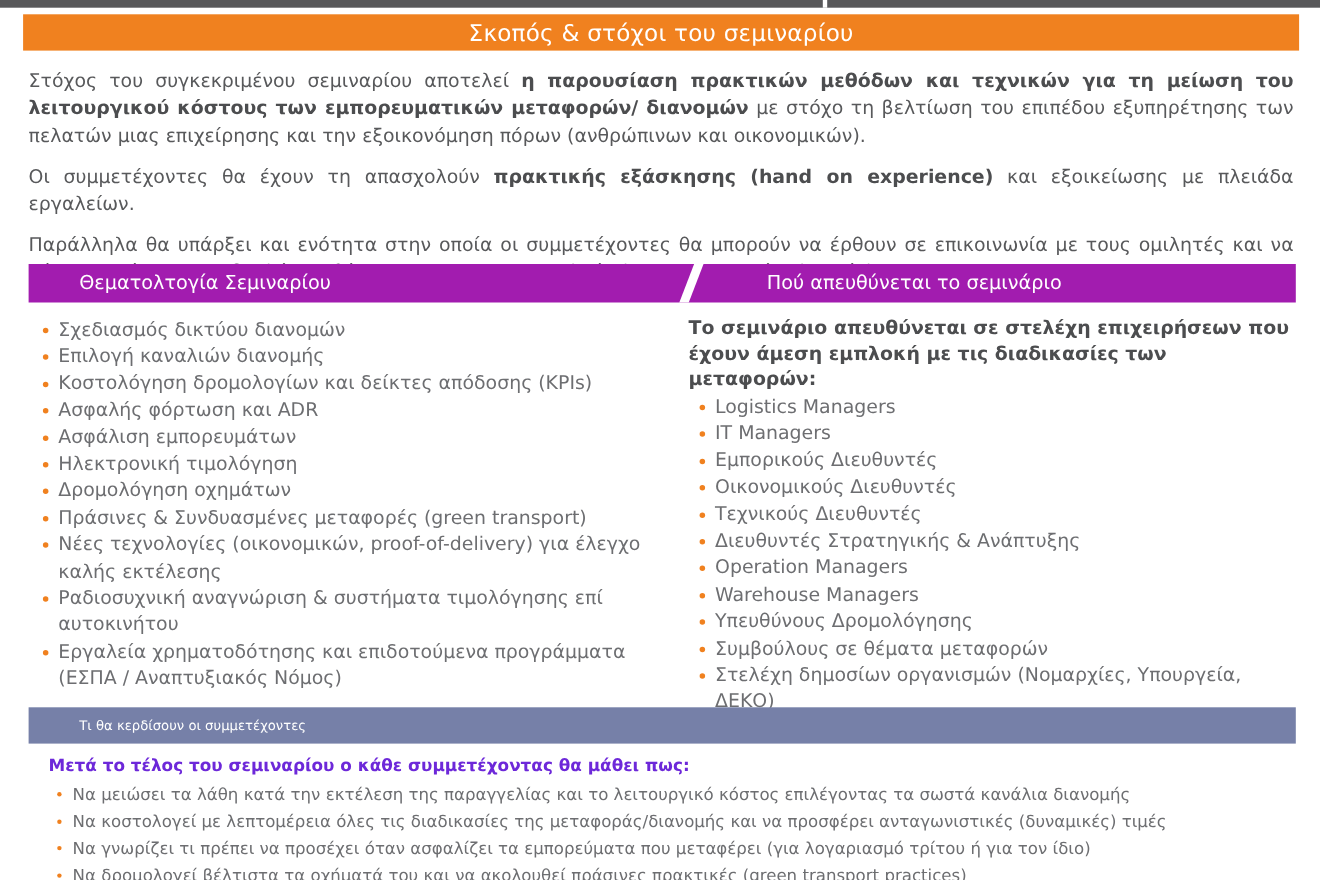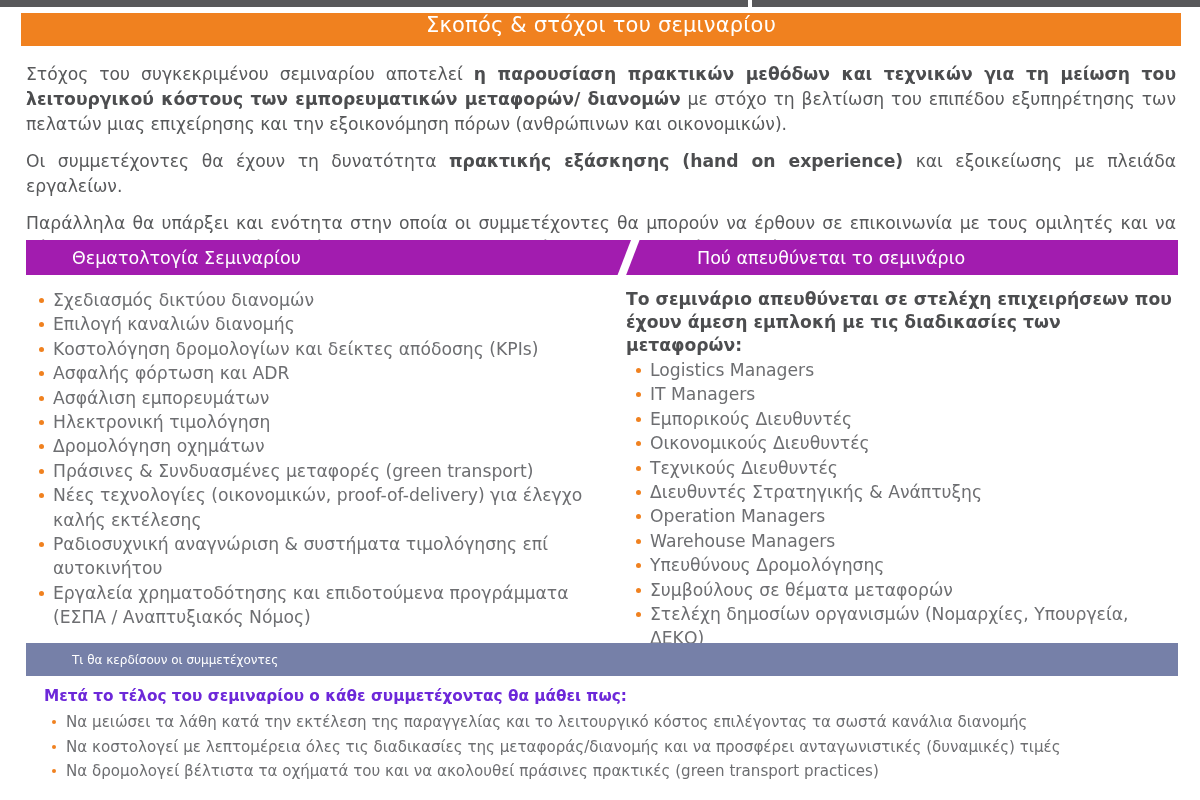--- a/index.html
+++ b/index.html
@@ -34,20 +34,21 @@
   }
 
   
   .orange-banner {
     position: absolute;
     top: 13px; left: 21px;
     width: 1160px;
     height: 33px;
     background: #f0811f;
     display: flex;
+    align-items: center;
     justify-content: center;
   }
   .orange-banner-title {
     color: #ffffff;
     font-size: 21px;
     font-weight: 400;
     letter-spacing: 0.2px;
     white-space: nowrap;
   }
 
@@ -197,21 +198,21 @@
 <div class="top-strip">
   <div class="top-strip-notch"></div>
 </div>
 
 <div class="orange-banner">
   <div class="orange-banner-title">Σκοπός &amp; στόχοι του σεμιναρίου</div>
 </div>
 
 <div class="intro">
   <p class="para"><span>Στόχος του συγκεκριμένου σεμιναρίου αποτελεί </span><b>η παρουσίαση πρακτικών μεθόδων και τεχνικών για τη μείωση του λειτουργικού κόστους των εμπορευματικών μεταφορών/ διανομών</b><span> με στόχο τη βελτίωση του επιπέδου εξυπηρέτησης των πελατών μιας επιχείρησης και την εξοικονόμηση πόρων (ανθρώπινων και οικονομικών).</span></p>
-  <p class="para"><span>Οι συμμετέχοντες θα έχουν τη δυνατότητα </span><b>πρακτικής εξάσκησης (hand on experience)</b><span> και εξοικείωσης με πλειάδα εργαλείων.</span></p>
+  <p class="para"><span>Οι συμμετέχοντες θα έχουν τη απασχολούν </span><b>πρακτικής εξάσκησης (hand on experience)</b><span> και εξοικείωσης με πλειάδα εργαλείων.</span></p>
   <p class="para">Παράλληλα θα υπάρξει και ενότητα στην οποία οι συμμετέχοντες θα μπορούν να έρθουν σε επικοινωνία με τους ομιλητές και να πάρουν χρήσιμες συμβουλές σε θέματα που τους απασχολούν (επιχειρηματικές κλινικές).</p>
 </div>
 
 <div class="band-headers">
   <div class="band-slash"></div>
   <div class="band-title left">Θεματολτογία Σεμιναρίου</div>
   <div class="band-title right">Πού απευθύνεται το σεμινάριο</div>
 </div>
 
 <div class="columns">
@@ -253,15 +254,16 @@
 
 <div class="bottom-header">
   <div class="bottom-header-title">Τι θα κερδίσουν οι συμμετέχοντες</div>
 </div>
 
 <div class="bottom-body">
   <p class="bottom-lead">Μετά το τέλος του σεμιναρίου ο κάθε συμμετέχοντας θα μάθει πως:</p>
   <ul class="bullets small">
     <li>Να μειώσει τα λάθη κατά την εκτέλεση της παραγγελίας και το λειτουργικό κόστος επιλέγοντας τα σωστά κανάλια διανομής</li>
     <li>Να κοστολογεί με λεπτομέρεια όλες τις διαδικασίες της μεταφοράς/διανομής και να προσφέρει ανταγωνιστικές (δυναμικές) τιμές</li>
+    <li>Να γνωρίζει τι πρέπει να προσέχει όταν ασφαλίζει τα εμπορεύματα που μεταφέρει (για λογαριασμό τρίτου ή για τον ίδιο)</li>
     <li>Να δρομολογεί βέλτιστα τα οχήματά του και να ακολουθεί πράσινες πρακτικές (green transport practices)</li>
   </ul>
 </div>
 
 </body></html>

